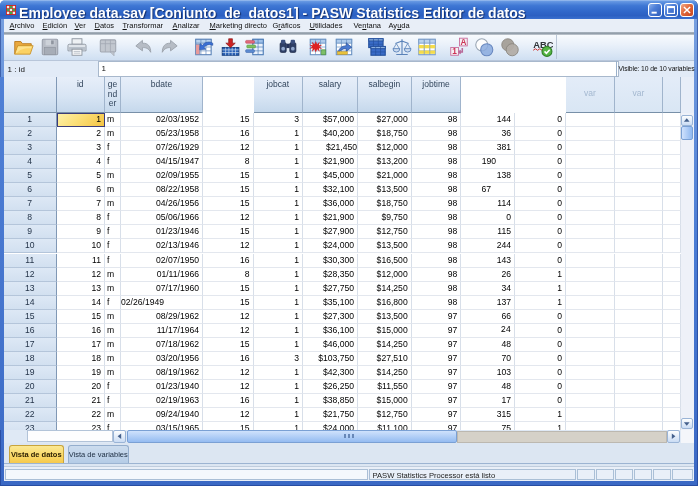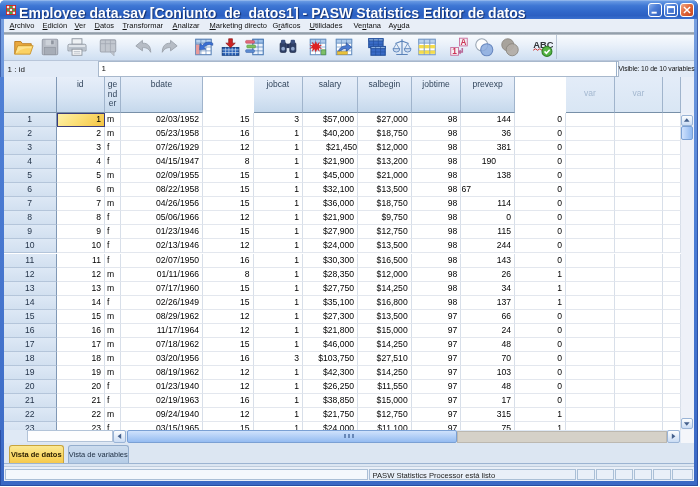--- a/index.html
+++ b/index.html
@@ -265,21 +265,20 @@
 <div style="position:absolute;left:4px;top:0;width:676.5px;height:352.5px;background:#fff;"></div>
 <div id="ghead">
 <div class="hc" style="left:4px;width:52.50px;"></div>
 <div class="hc" style="left:56.5px;width:48.50px;">id</div>
 <div class="hc" style="left:105px;width:16.00px;">ge<br>nd<br>er</div>
 <div class="hc" style="left:121px;width:82.00px;">bdate</div>
 <div class="hc" style="left:253.5px;width:49.50px;">jobcat</div>
 <div class="hc" style="left:358px;width:53.70px;">salbegin</div>
 <div class="hc" style="left:303px;width:55.00px;">salary</div>
 <div class="hc" style="left:411.7px;width:49.70px;">jobtime</div>
-<div class="hc" style="left:461.4px;width:53.60px;">prevexp</div>
 <div class="hc var" style="left:566px;width:49.00px;">var</div>
 <div class="hc var" style="left:615px;width:48.00px;">var</div>
 <div class="hc var" style="left:663px;width:17.50px;"></div>
 </div>
 <div id="gbody">
 <div class="row" style="top:0.00px;">
             <div class="rh" style="left:4px;width:52.5px;">1</div>
             <div class="c " style="left:56.5px;width:48.50px;text-align:right;padding-right:3px;">1</div>
             <div class="c " style="left:105px;width:16.00px;text-align:left;padding-left:2px;">m</div>
             <div class="c " style="left:121px;width:82.00px;text-align:right;padding-right:3px;">02/03/1952</div>
@@ -361,21 +360,21 @@
 <div class="row" style="top:70.25px;">
             <div class="rh" style="left:4px;width:52.5px;">6</div>
             <div class="c " style="left:56.5px;width:48.50px;text-align:right;padding-right:3px;">6</div>
             <div class="c " style="left:105px;width:16.00px;text-align:left;padding-left:2px;">m</div>
             <div class="c " style="left:121px;width:82.00px;text-align:right;padding-right:3px;">08/22/1958</div>
             <div class="c " style="left:203px;width:50.50px;text-align:right;padding-right:3px;">15</div>
             <div class="c " style="left:253.5px;width:49.50px;text-align:right;padding-right:3px;">1</div>
             <div class="c " style="left:303px;width:55.00px;text-align:right;padding-right:3px;">$32,100</div>
             <div class="c " style="left:358px;width:53.70px;text-align:right;padding-right:3px;">$13,500</div>
             <div class="c " style="left:411.7px;width:49.70px;text-align:right;padding-right:3px;">98</div>
-            <div class="c " style="left:461.4px;width:53.60px;text-align:left;padding-right:3px;">67</div>
+            <div class="c " style="left:461.4px;width:53.60px;text-align:center;padding-right:3px;">67</div>
             <div class="c " style="left:515px;width:51.00px;text-align:right;padding-right:3px;">0</div>
             <div class="c " style="left:566px;width:49.00px;text-align:right;padding-right:3px;"></div>
             <div class="c " style="left:615px;width:48.00px;text-align:right;padding-right:3px;"></div>
             <div class="c " style="left:663px;width:17.50px;text-align:right;padding-right:3px;"></div>
           </div>
 <div class="row" style="top:84.30px;">
             <div class="rh" style="left:4px;width:52.5px;">7</div>
             <div class="c " style="left:56.5px;width:48.50px;text-align:right;padding-right:3px;">7</div>
             <div class="c " style="left:105px;width:16.00px;text-align:left;padding-left:2px;">m</div>
             <div class="c " style="left:121px;width:82.00px;text-align:right;padding-right:3px;">04/26/1956</div>
@@ -483,21 +482,21 @@
             <div class="c " style="left:461.4px;width:53.60px;text-align:right;padding-right:3px;">34</div>
             <div class="c " style="left:515px;width:51.00px;text-align:right;padding-right:3px;">1</div>
             <div class="c " style="left:566px;width:49.00px;text-align:right;padding-right:3px;"></div>
             <div class="c " style="left:615px;width:48.00px;text-align:right;padding-right:3px;"></div>
             <div class="c " style="left:663px;width:17.50px;text-align:right;padding-right:3px;"></div>
           </div>
 <div class="row" style="top:182.65px;">
             <div class="rh" style="left:4px;width:52.5px;">14</div>
             <div class="c " style="left:56.5px;width:48.50px;text-align:right;padding-right:3px;">14</div>
             <div class="c " style="left:105px;width:16.00px;text-align:left;padding-left:2px;">f</div>
-            <div class="c " style="left:121px;width:82.00px;text-align:right;padding-right:3px;">02/26/1949</div>
+            <div class="c " style="left:121px;width:82.00px;text-align:left;padding-right:3px;">02/26/1949</div>
             <div class="c " style="left:203px;width:50.50px;text-align:right;padding-right:3px;">15</div>
             <div class="c " style="left:253.5px;width:49.50px;text-align:right;padding-right:3px;">1</div>
             <div class="c " style="left:303px;width:55.00px;text-align:right;padding-right:3px;">$35,100</div>
             <div class="c " style="left:358px;width:53.70px;text-align:right;padding-right:3px;">$16,800</div>
             <div class="c " style="left:411.7px;width:49.70px;text-align:right;padding-right:3px;">98</div>
             <div class="c " style="left:461.4px;width:53.60px;text-align:right;padding-right:3px;">137</div>
             <div class="c " style="left:515px;width:51.00px;text-align:right;padding-right:3px;">1</div>
             <div class="c " style="left:566px;width:49.00px;text-align:right;padding-right:3px;"></div>
             <div class="c " style="left:615px;width:48.00px;text-align:right;padding-right:3px;"></div>
             <div class="c " style="left:663px;width:17.50px;text-align:right;padding-right:3px;"></div>
@@ -518,24 +517,24 @@
             <div class="c " style="left:615px;width:48.00px;text-align:right;padding-right:3px;"></div>
             <div class="c " style="left:663px;width:17.50px;text-align:right;padding-right:3px;"></div>
           </div>
 <div class="row" style="top:210.75px;">
             <div class="rh" style="left:4px;width:52.5px;">16</div>
             <div class="c " style="left:56.5px;width:48.50px;text-align:right;padding-right:3px;">16</div>
             <div class="c " style="left:105px;width:16.00px;text-align:left;padding-left:2px;">m</div>
             <div class="c " style="left:121px;width:82.00px;text-align:right;padding-right:3px;">11/17/1964</div>
             <div class="c " style="left:203px;width:50.50px;text-align:right;padding-right:3px;">12</div>
             <div class="c " style="left:253.5px;width:49.50px;text-align:right;padding-right:3px;">1</div>
-            <div class="c " style="left:303px;width:55.00px;text-align:right;padding-right:3px;">$21,800</div>
+            <div class="c " style="left:303px;width:55.00px;text-align:right;padding-right:3px;">$36,100</div>
             <div class="c " style="left:358px;width:53.70px;text-align:right;padding-right:3px;">$15,000</div>
             <div class="c " style="left:411.7px;width:49.70px;text-align:right;padding-right:3px;">97</div>
-            <div class="c " style="left:461.4px;width:53.60px;text-align:right;padding-right:3px;">24</div>
+            <div class="c " style="left:461.4px;width:53.60px;text-align:right;padding-right:3px;font-family:Liberation Mono, monospace;">24</div>
             <div class="c " style="left:515px;width:51.00px;text-align:right;padding-right:3px;">0</div>
             <div class="c " style="left:566px;width:49.00px;text-align:right;padding-right:3px;"></div>
             <div class="c " style="left:615px;width:48.00px;text-align:right;padding-right:3px;"></div>
             <div class="c " style="left:663px;width:17.50px;text-align:right;padding-right:3px;"></div>
           </div>
 <div class="row" style="top:224.80px;">
             <div class="rh" style="left:4px;width:52.5px;">17</div>
             <div class="c " style="left:56.5px;width:48.50px;text-align:right;padding-right:3px;">17</div>
             <div class="c " style="left:105px;width:16.00px;text-align:left;padding-left:2px;">m</div>
             <div class="c " style="left:121px;width:82.00px;text-align:right;padding-right:3px;">07/18/1962</div>

